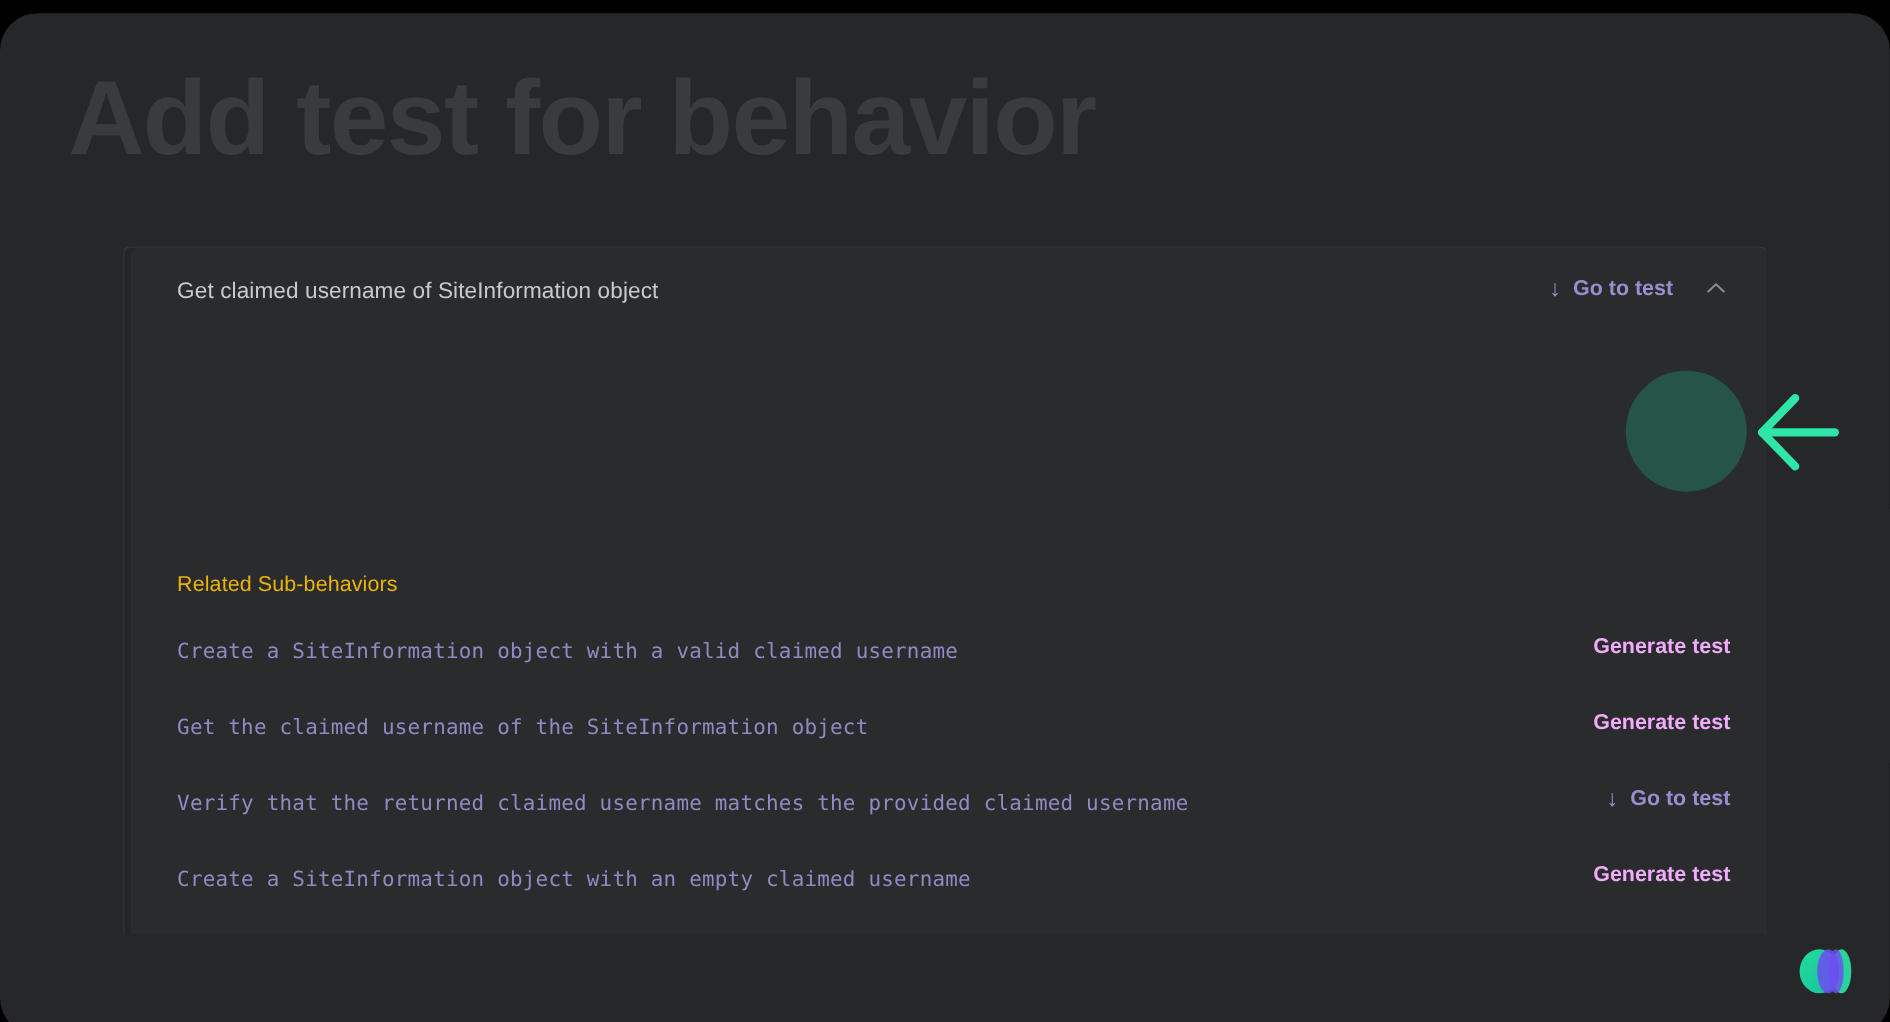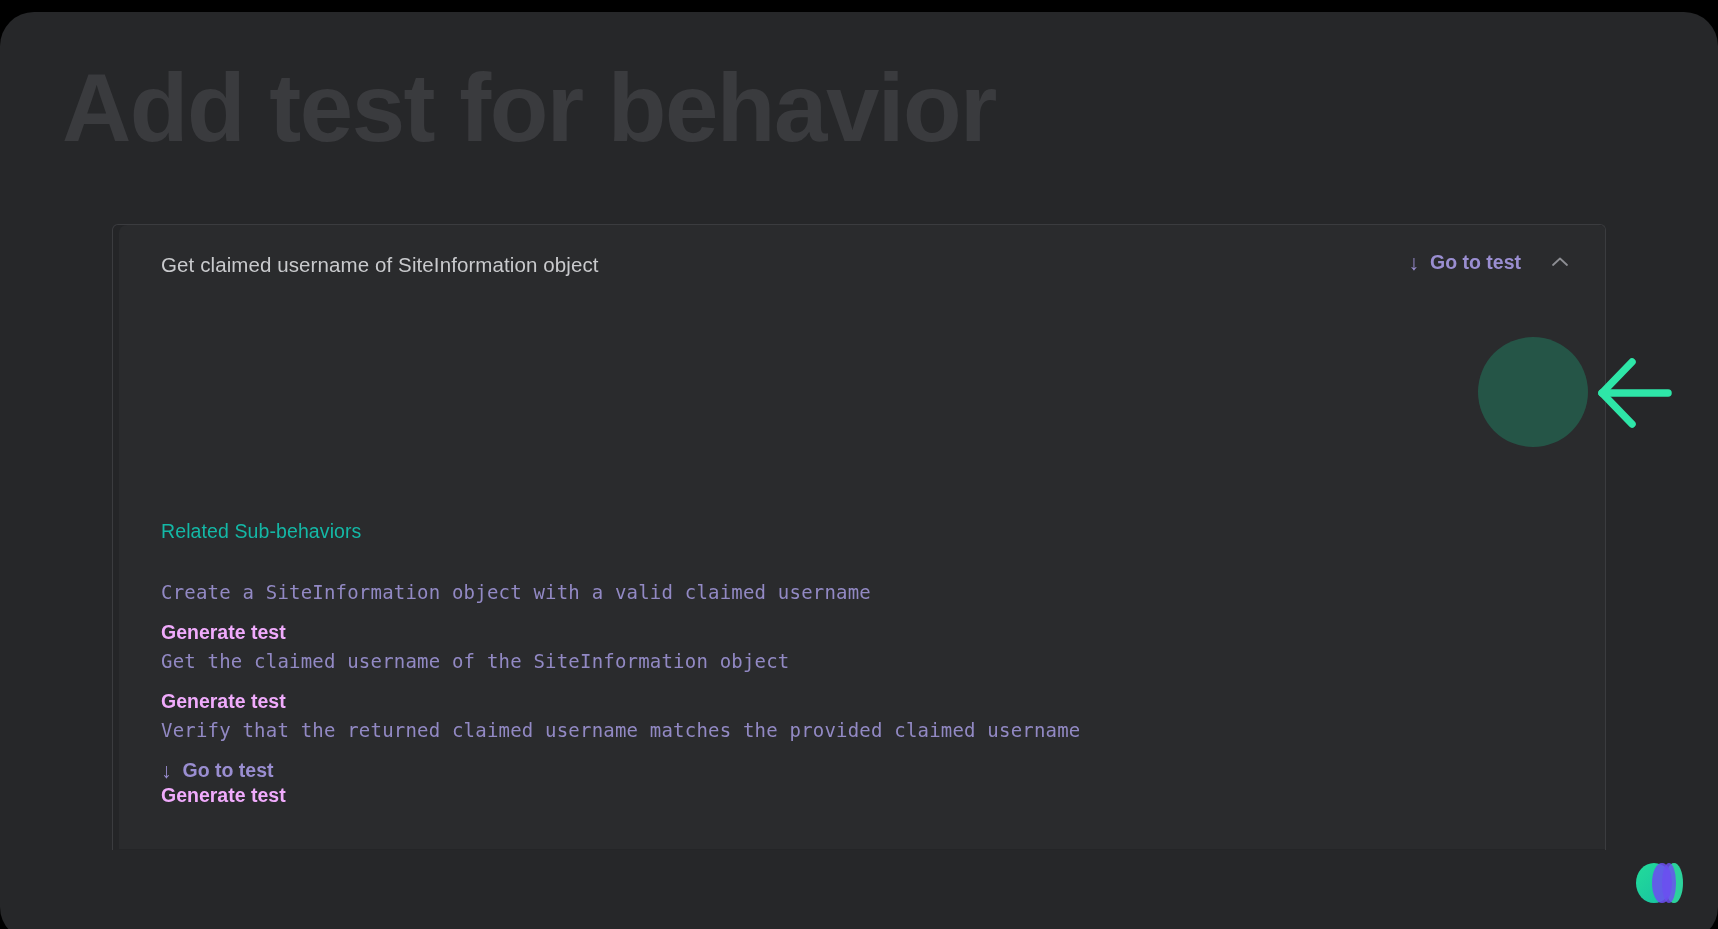--- a/index.html
+++ b/index.html
@@ -117,38 +117,37 @@
     align-items: center;
     justify-content: center;
   }
 
   
   .sub-label {
     position: absolute;
     left: 42px;
     top: 295px;
     font-size: 19.5px;
-    color: #14b8a6;
+    color: #eab308;
     letter-spacing: 0.1px;
   }
 
   .rows {
     position: absolute;
     left: 0;
     top: 350px;
     width: 100%;
   }
   .row {
     position: relative;
     display: flex;
     align-items: flex-start;
     justify-content: space-between;
     padding: 0 34px 0 42px;
     min-height: 69px;
-    flex-direction: column;
   }
   .row-text {
     font-family: "DejaVu Sans Mono", "Liberation Mono", monospace;
     font-size: 19px;
     line-height: 34.5px;
     color: #9289c4;
     max-width: 960px;
     letter-spacing: 0.2px;
   }
   .row-action {
@@ -235,20 +234,21 @@
             </div>
           </div>
           <div class="row">
             <div class="row-text">Verify that the returned claimed username matches the provided claimed username</div>
             <div class="row-action"><div class="goto-link">
                 <span class="arrow-down">↓</span>
                 <span>Go to test</span>
               </div></div>
           </div>
           <div class="row">
+            <div class="row-text">Create a SiteInformation object with an empty claimed username</div>
             <div class="row-action">
               <div class="gen-link">Generate test</div>
             </div>
           </div>
         </div>
 
     </div>
   </div>
 
   <div class="click-halo"></div>

